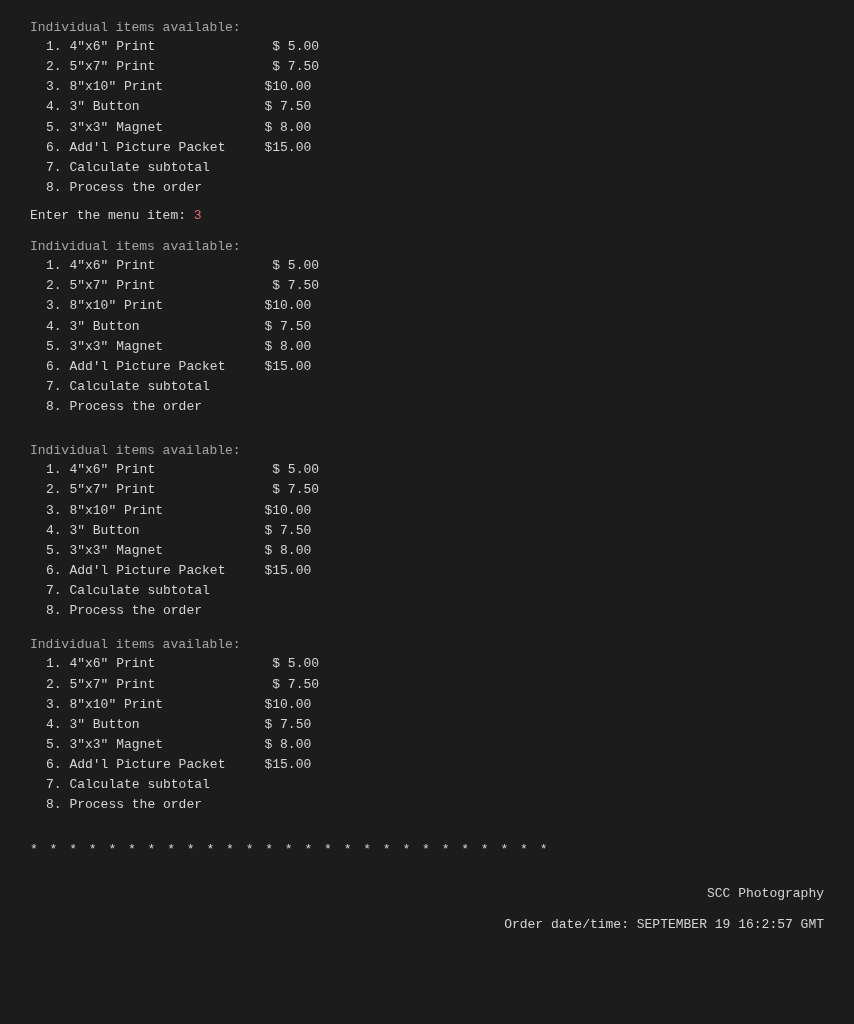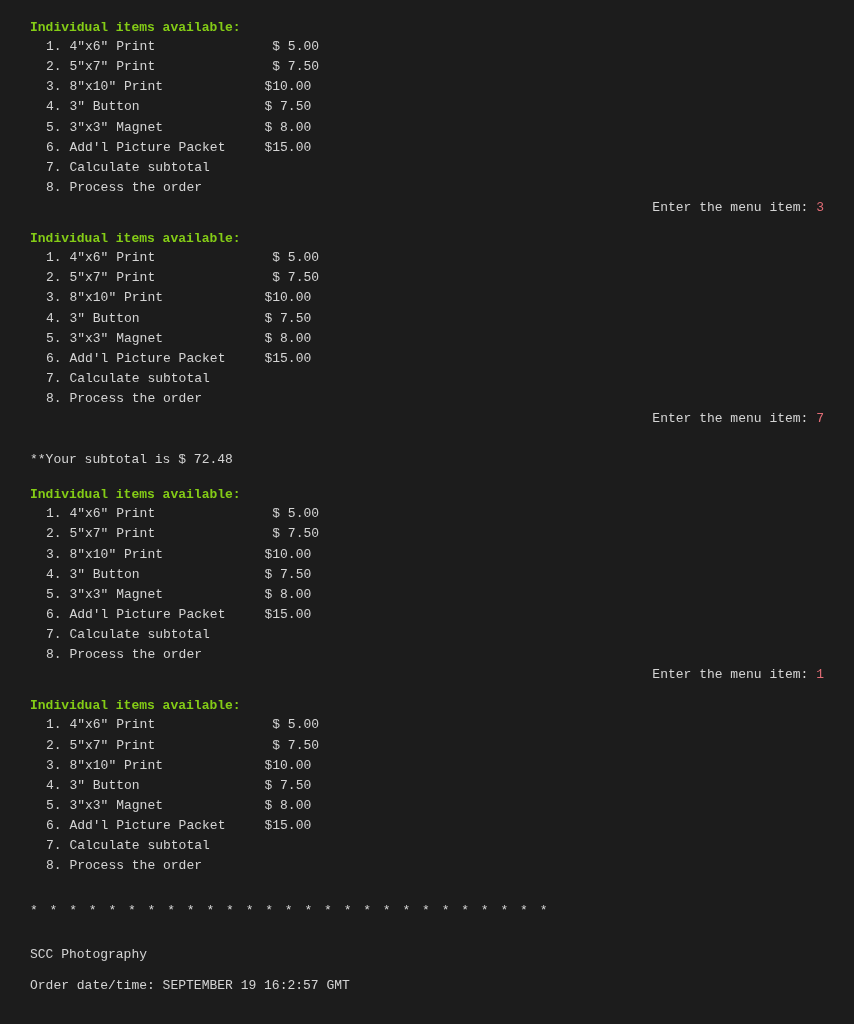--- a/index.html
+++ b/index.html
@@ -22,35 +22,33 @@
       margin: 0 auto;
       padding: 20px 30px 40px 30px;
       min-height: 1024px;
     }
 
     .section {
       margin-bottom: 6px;
     }
 
     .menu-header {
-      color: #84cc16;
+      color: #a3a3a3;
       margin-bottom: 2px;
-      font-weight: bold;
     }
 
     .menu-item {
       padding-left: 16px;
       color: #d4d4d4;
       line-height: 1.55;
     }
 
     .prompt-line {
       color: #d4d4d4;
-      margin-top: 2px;
-      text-align: right;
+      margin-top: 10px;
     }
 
     .prompt-line .user-input {
       color: #e06c75;
     }
 
     .subtotal-line {
       color: #d4d4d4;
       margin: 10px 0;
     }
@@ -61,20 +59,21 @@
       letter-spacing: 2px;
     }
 
     .receipt-section {
       margin-top: 6px;
     }
 
     .receipt-line {
       color: #d4d4d4;
       line-height: 1.65;
+      text-align: right;
     }
 
     .spacer {
       height: 10px;
     }
   </style>
 </head>
 <body>
 
 <div class="terminal">
@@ -97,40 +96,37 @@
   <div class="section">
     <div class="menu-header">Individual items available:</div>
     <div class="menu-item">   1. 4"x6" Print&nbsp;&nbsp;&nbsp;&nbsp;&nbsp;&nbsp;&nbsp;&nbsp;&nbsp;&nbsp;&nbsp;&nbsp;&nbsp;&nbsp;&nbsp;$  5.00</div>
     <div class="menu-item">   2. 5"x7" Print&nbsp;&nbsp;&nbsp;&nbsp;&nbsp;&nbsp;&nbsp;&nbsp;&nbsp;&nbsp;&nbsp;&nbsp;&nbsp;&nbsp;&nbsp;$  7.50</div>
     <div class="menu-item">   3. 8"x10" Print&nbsp;&nbsp;&nbsp;&nbsp;&nbsp;&nbsp;&nbsp;&nbsp;&nbsp;&nbsp;&nbsp;&nbsp;&nbsp;$10.00</div>
     <div class="menu-item">   4. 3" Button&nbsp;&nbsp;&nbsp;&nbsp;&nbsp;&nbsp;&nbsp;&nbsp;&nbsp;&nbsp;&nbsp;&nbsp;&nbsp;&nbsp;&nbsp;&nbsp;$  7.50</div>
     <div class="menu-item">   5. 3"x3" Magnet&nbsp;&nbsp;&nbsp;&nbsp;&nbsp;&nbsp;&nbsp;&nbsp;&nbsp;&nbsp;&nbsp;&nbsp;&nbsp;$  8.00</div>
     <div class="menu-item">   6. Add'l Picture Packet&nbsp;&nbsp;&nbsp;&nbsp;&nbsp;$15.00</div>
     <div class="menu-item">   7. Calculate subtotal</div>
     <div class="menu-item">   8. Process the order</div>
-    <div class="prompt-line">Enter the menu item: <span class="user-input">7</span></div>
   </div>
 
   <div class="spacer"></div>
 
-  <div class="subtotal-line">**Your subtotal is $ 72.48</div>
 
   <div class="spacer"></div>
 
   <div class="section">
     <div class="menu-header">Individual items available:</div>
     <div class="menu-item">   1. 4"x6" Print&nbsp;&nbsp;&nbsp;&nbsp;&nbsp;&nbsp;&nbsp;&nbsp;&nbsp;&nbsp;&nbsp;&nbsp;&nbsp;&nbsp;&nbsp;$  5.00</div>
     <div class="menu-item">   2. 5"x7" Print&nbsp;&nbsp;&nbsp;&nbsp;&nbsp;&nbsp;&nbsp;&nbsp;&nbsp;&nbsp;&nbsp;&nbsp;&nbsp;&nbsp;&nbsp;$  7.50</div>
     <div class="menu-item">   3. 8"x10" Print&nbsp;&nbsp;&nbsp;&nbsp;&nbsp;&nbsp;&nbsp;&nbsp;&nbsp;&nbsp;&nbsp;&nbsp;&nbsp;$10.00</div>
     <div class="menu-item">   4. 3" Button&nbsp;&nbsp;&nbsp;&nbsp;&nbsp;&nbsp;&nbsp;&nbsp;&nbsp;&nbsp;&nbsp;&nbsp;&nbsp;&nbsp;&nbsp;&nbsp;$  7.50</div>
     <div class="menu-item">   5. 3"x3" Magnet&nbsp;&nbsp;&nbsp;&nbsp;&nbsp;&nbsp;&nbsp;&nbsp;&nbsp;&nbsp;&nbsp;&nbsp;&nbsp;$  8.00</div>
     <div class="menu-item">   6. Add'l Picture Packet&nbsp;&nbsp;&nbsp;&nbsp;&nbsp;$15.00</div>
     <div class="menu-item">   7. Calculate subtotal</div>
     <div class="menu-item">   8. Process the order</div>
-    <div class="prompt-line">Enter the menu item: <span class="user-input">1</span></div>
   </div>
 
   <div class="spacer"></div>
 
   <div class="section">
     <div class="menu-header">Individual items available:</div>
     <div class="menu-item">   1. 4"x6" Print&nbsp;&nbsp;&nbsp;&nbsp;&nbsp;&nbsp;&nbsp;&nbsp;&nbsp;&nbsp;&nbsp;&nbsp;&nbsp;&nbsp;&nbsp;$  5.00</div>
     <div class="menu-item">   2. 5"x7" Print&nbsp;&nbsp;&nbsp;&nbsp;&nbsp;&nbsp;&nbsp;&nbsp;&nbsp;&nbsp;&nbsp;&nbsp;&nbsp;&nbsp;&nbsp;$  7.50</div>
     <div class="menu-item">   3. 8"x10" Print&nbsp;&nbsp;&nbsp;&nbsp;&nbsp;&nbsp;&nbsp;&nbsp;&nbsp;&nbsp;&nbsp;&nbsp;&nbsp;$10.00</div>
     <div class="menu-item">   4. 3" Button&nbsp;&nbsp;&nbsp;&nbsp;&nbsp;&nbsp;&nbsp;&nbsp;&nbsp;&nbsp;&nbsp;&nbsp;&nbsp;&nbsp;&nbsp;&nbsp;$  7.50</div>

